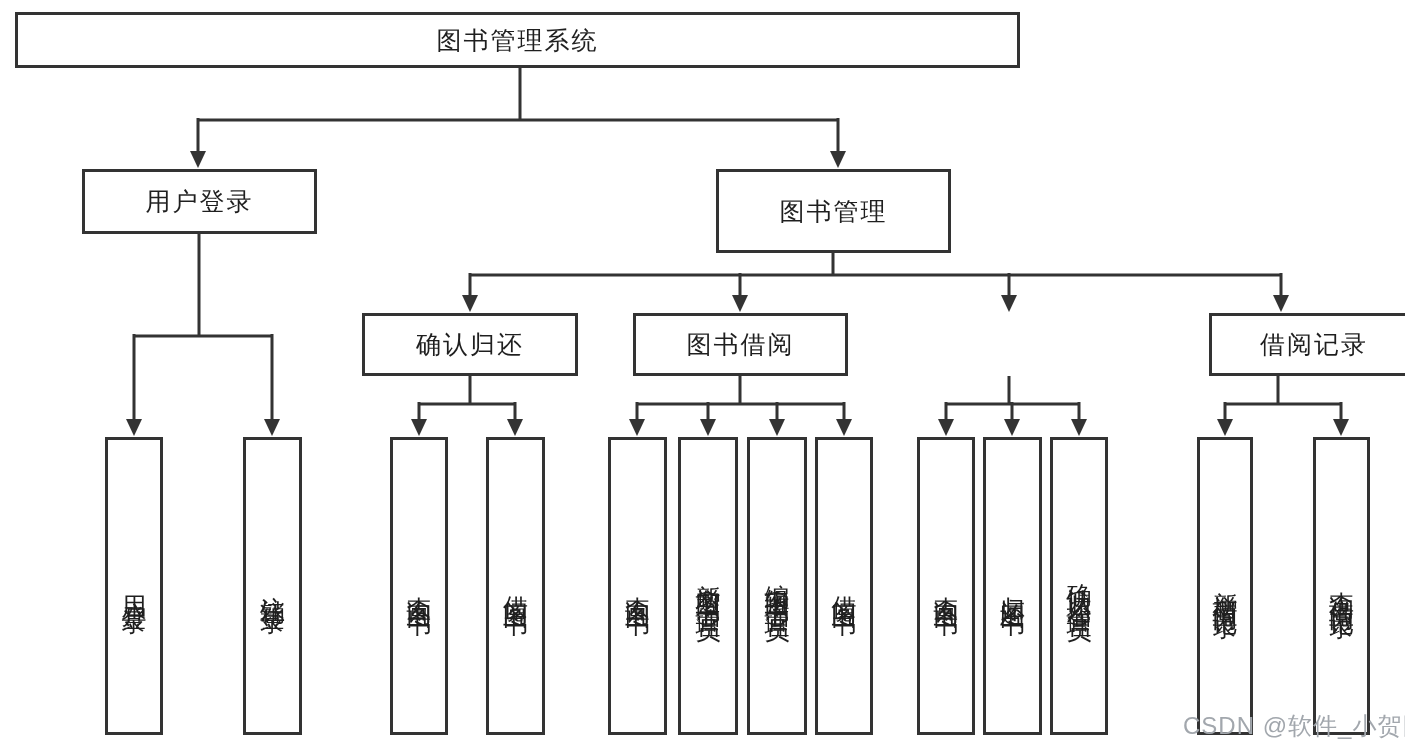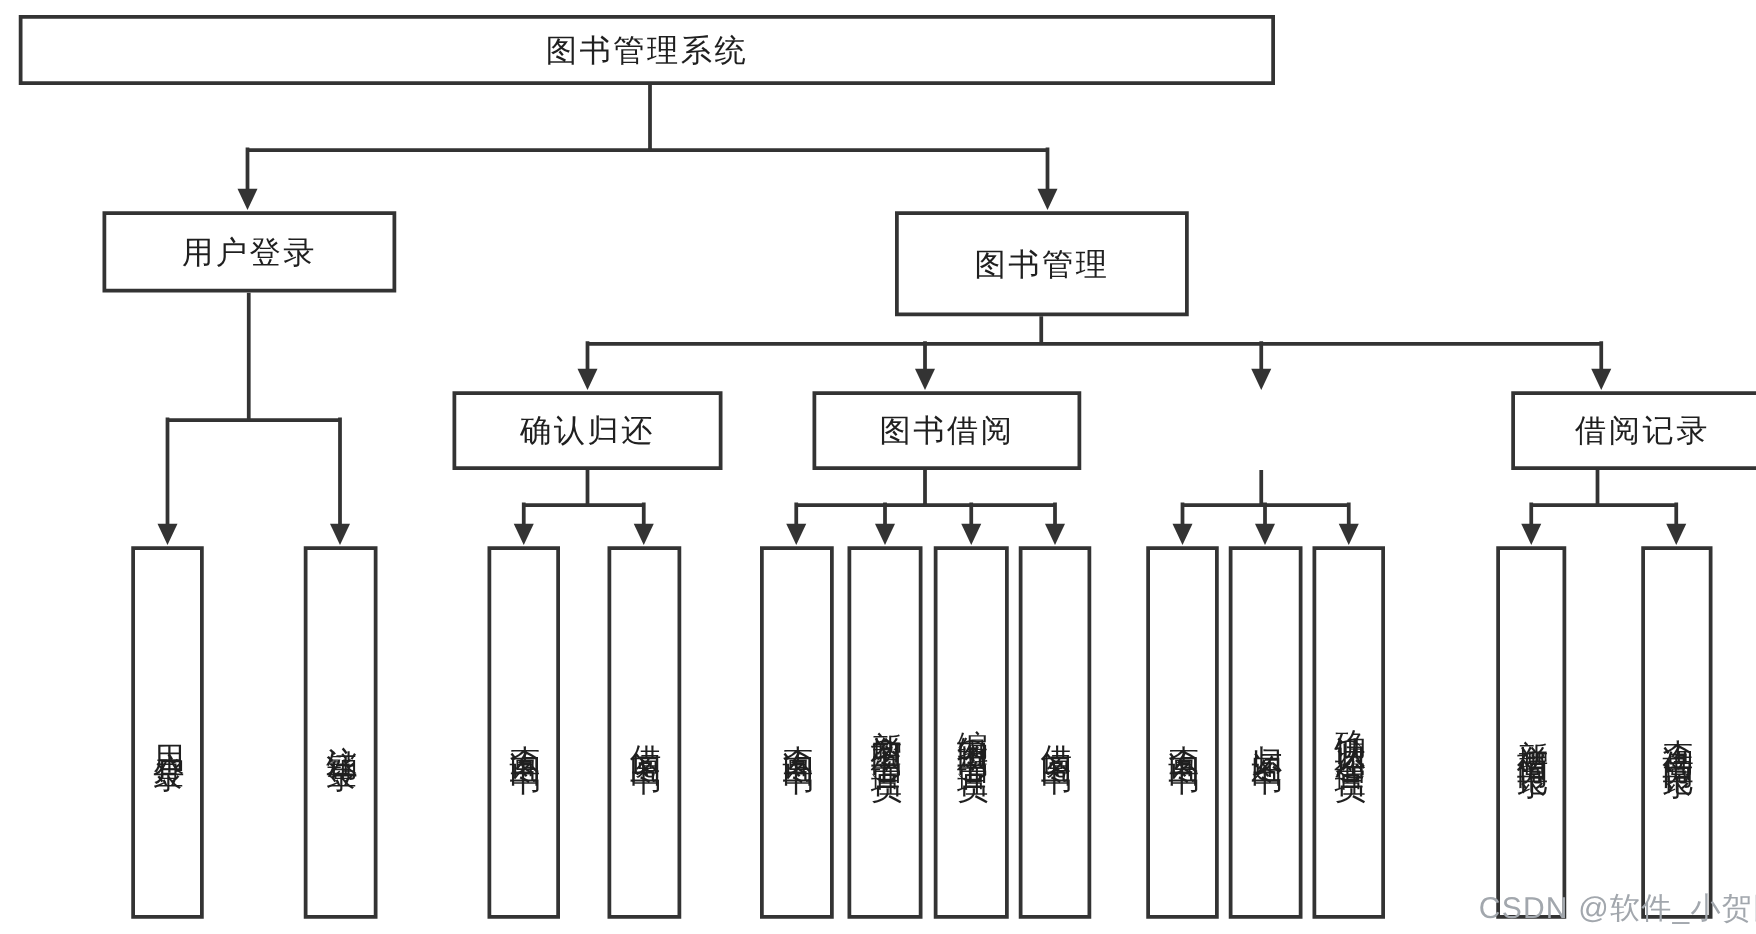--- a/index.html
+++ b/index.html
@@ -46,21 +46,21 @@
     line-height: 1;
     white-space: nowrap;
   }
   
   .n-root   { left: 15px;  top: 12px;  width: 1005px; height: 56px; }
   
   .n-login  { left: 82px;  top: 169px; width: 235px; height: 65px; }
   .n-mgmt   { left: 716px; top: 169px; width: 235px; height: 84px; }
   
   .n-newbook { left: 362px;  top: 313px; width: 216px; height: 63px; }
-  .n-borrow  { left: 650px;  top: 313px; width: 215px; height: 63px; }
+  .n-borrow  { left: 633px;  top: 313px; width: 215px; height: 63px; }
   .n-current { left: 902px;  top: 313px; width: 215px; height: 63px; }
   .n-records { left: 1209px; top: 313px; width: 210px; height: 63px; }
   
   .leaf { top: 437px; height: 298px; }
   .lf-1  { left: 105px;  width: 58px; }
   .lf-2  { left: 243px;  width: 59px; }
   .lf-3  { left: 390px;  width: 58px; }
   .lf-4  { left: 486px;  width: 59px; }
   .lf-5  { left: 608px;  width: 59px; }
   .lf-6  { left: 678px;  width: 60px; }

